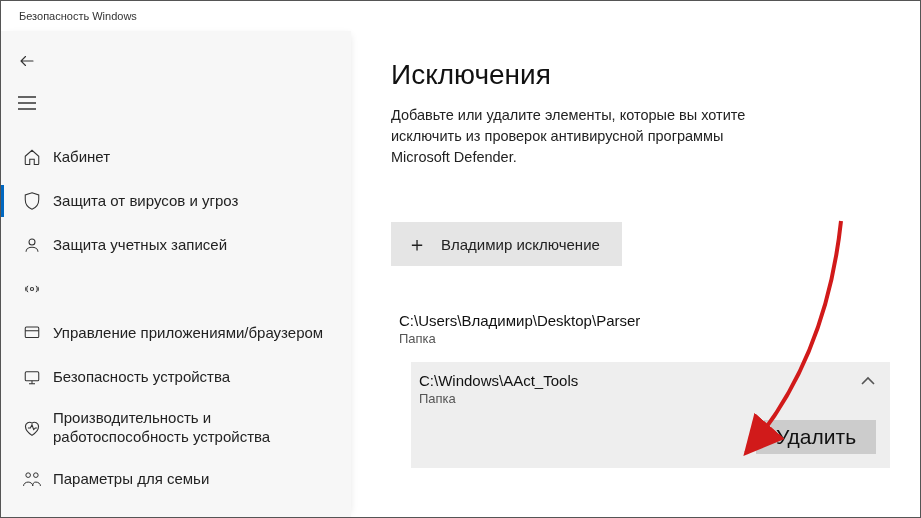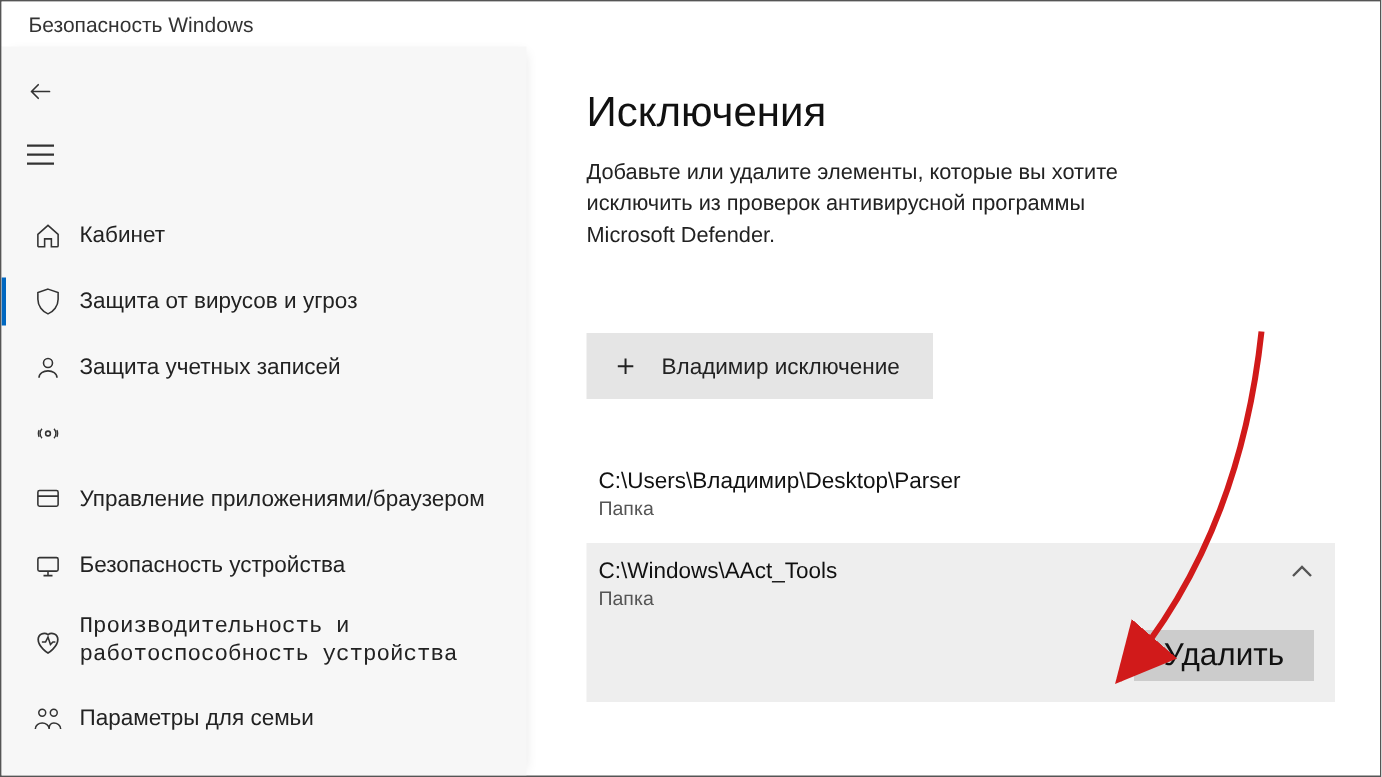--- a/index.html
+++ b/index.html
@@ -3,53 +3,53 @@
 <meta charset="utf-8">
 <style>
   * { box-sizing: border-box; margin: 0; padding: 0; }
   html, body { width: 921px; height: 518px; font-family: "Segoe UI", Arial, sans-serif; background: #fff; }
   .window {
     width: 921px; height: 518px; border: 1px solid #555; position: relative; overflow: hidden;
     background: #fff;
   }
   .titlebar {
     height: 30px; display:flex; align-items:center; padding-left: 18px;
-    font-size: 14px; color: #333; background: #fff;
+    font-size: 11px; color: #333; background: #fff;
   }
   .body { display:flex; height: calc(100% - 30px); }
   .sidebar {
     width: 350px; height: 100%; background: #f7f7f7; position: relative;
     border-right: none;
     box-shadow: 3px 0 8px -4px rgba(0,0,0,0.12);
   }
   .back-btn { width: 40px; height: 40px; display:flex; align-items:center; justify-content:center; cursor:pointer; margin: 10px 0 2px 6px;}
   .menu-btn { width: 40px; height: 40px; display:flex; align-items:center; justify-content:center; cursor:pointer; margin-left: 6px; }
   .nav { margin-top: 12px; }
   .nav-item {
     display:flex; align-items:center; height: 44px; padding: 0 10px 0 14px;
     font-size: 15px; color: #222; cursor: pointer; position: relative;
     line-height: 1.25;
   }
-  .nav-item.tall { height: 58px; font-family: Liberation Mono, monospace; }
+  .nav-item.tall { height: 58px; }
   .nav-item .icon-slot { width: 34px; display:flex; align-items:center; justify-content:center; flex-shrink:0;}
   .nav-item .lbl { padding-left: 4px; padding-right: 8px; }
   .nav-item.active::before {
     content:""; position:absolute; left:0; top:6px; bottom:6px; width:3px; background:#0067c0;
   }
   .content { flex:1; padding: 28px 30px 20px 40px; overflow: hidden; }
   .page-title { font-size: 28px; font-weight: 400; color:#111; margin-bottom: 14px; }
   .page-desc { font-size: 14.5px; color:#222; line-height: 1.45; max-width: 380px; margin-bottom: 54px;}
   .add-btn {
     display:flex; align-items:center; gap: 14px; background:#e5e5e5; border:none;
     height: 44px; padding: 0 22px 0 16px; font-size: 15px; color:#222; cursor:pointer;
     margin-bottom: 36px;
   }
   .add-btn .plus { font-size: 20px; font-weight: 300; line-height: 1;}
   .excl-item { padding: 10px 14px 10px 8px; margin-bottom: 6px; position:relative;}
-  .excl-item.expanded { background:#eeeeee; padding-bottom: 14px;}
+  .excl-item.expanded { background:#eeeeee; padding-bottom: 14px; margin-left: 20px;}
   .excl-path { font-size: 15px; color:#111; word-break: break-all; }
   .excl-kind { font-size: 13px; color:#555; margin-top: 2px; }
   .chev { position:absolute; right: 14px; top: 14px; }
   .del-btn {
     float:right; margin-top: 14px; width: 120px; height: 34px; background:#ccc; border:none;
     font-size: 21px; color:#111; cursor:pointer;
   }
   svg { display:block; }
   .arrow-annotation {
     position:absolute; pointer-events:none;

